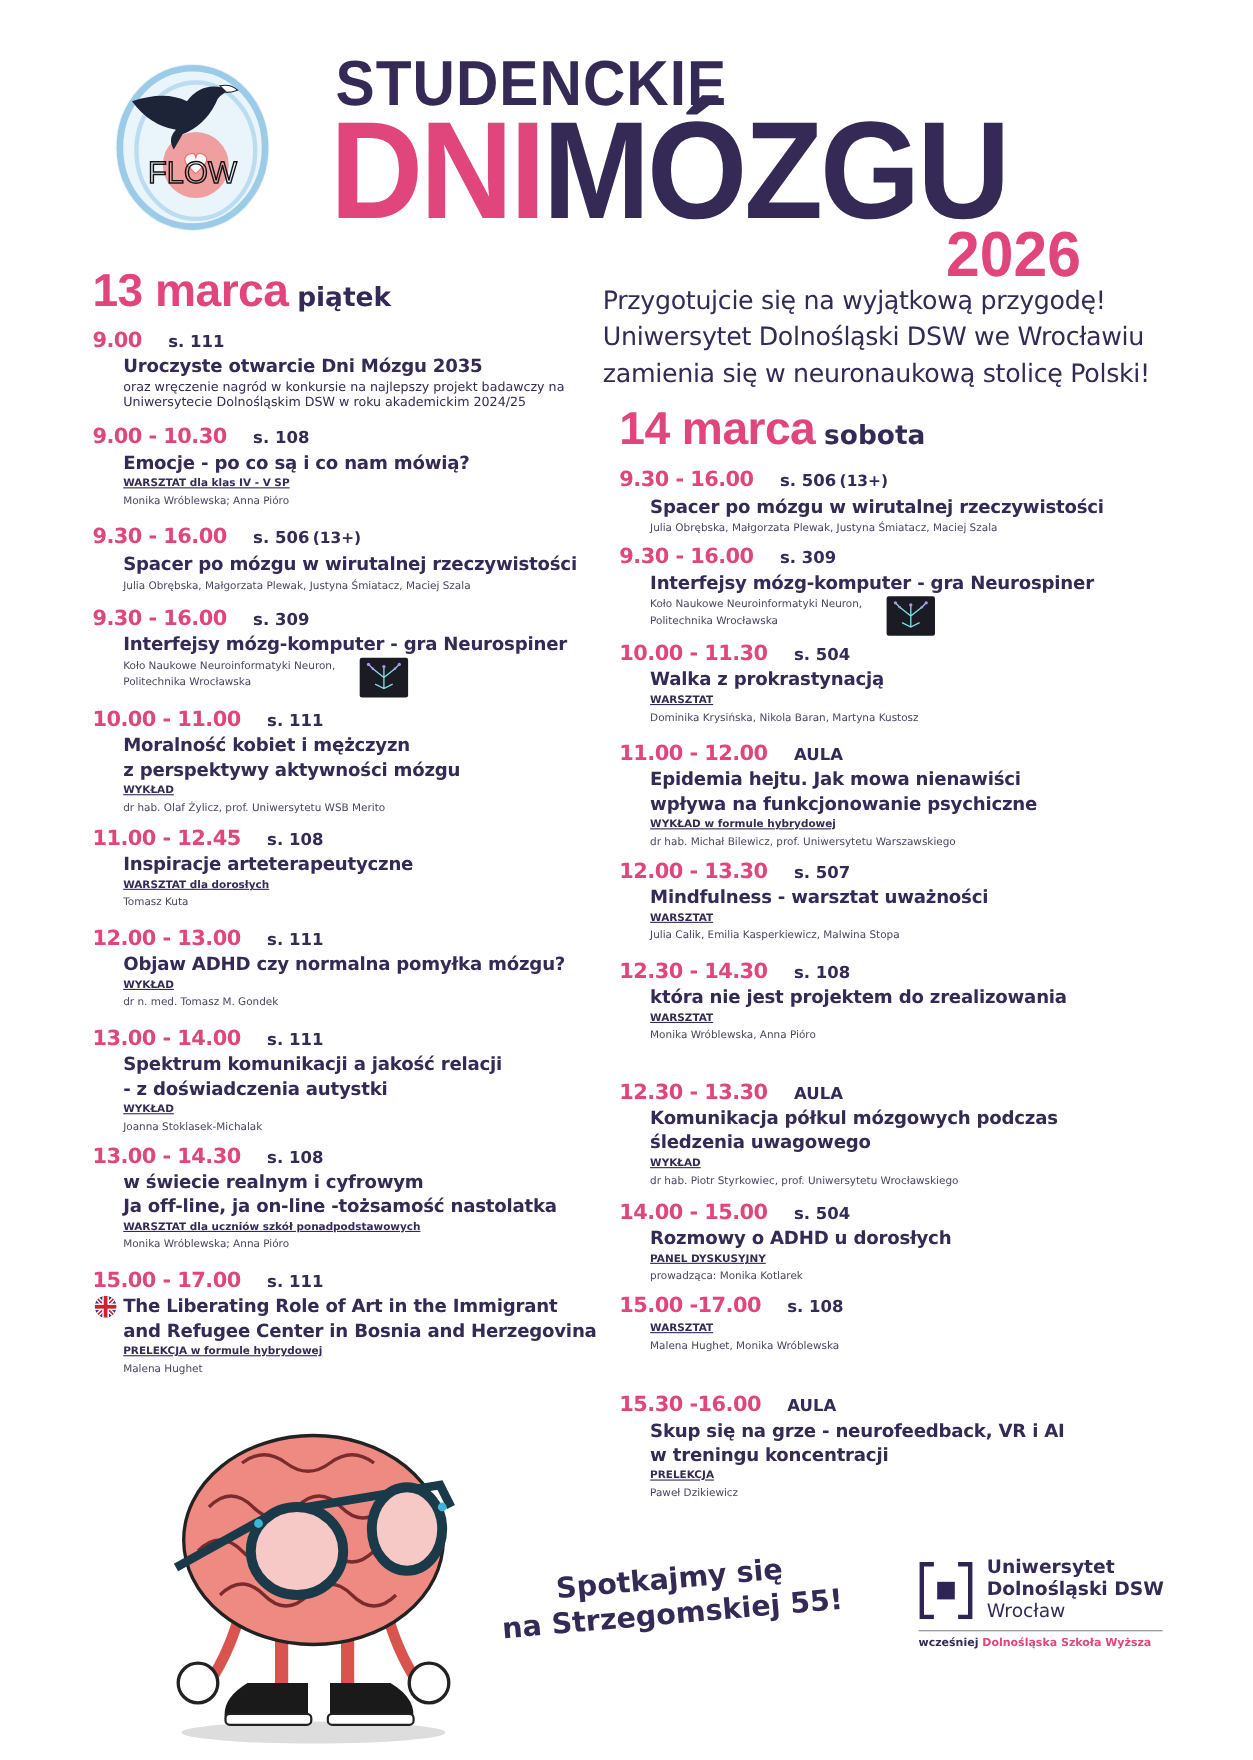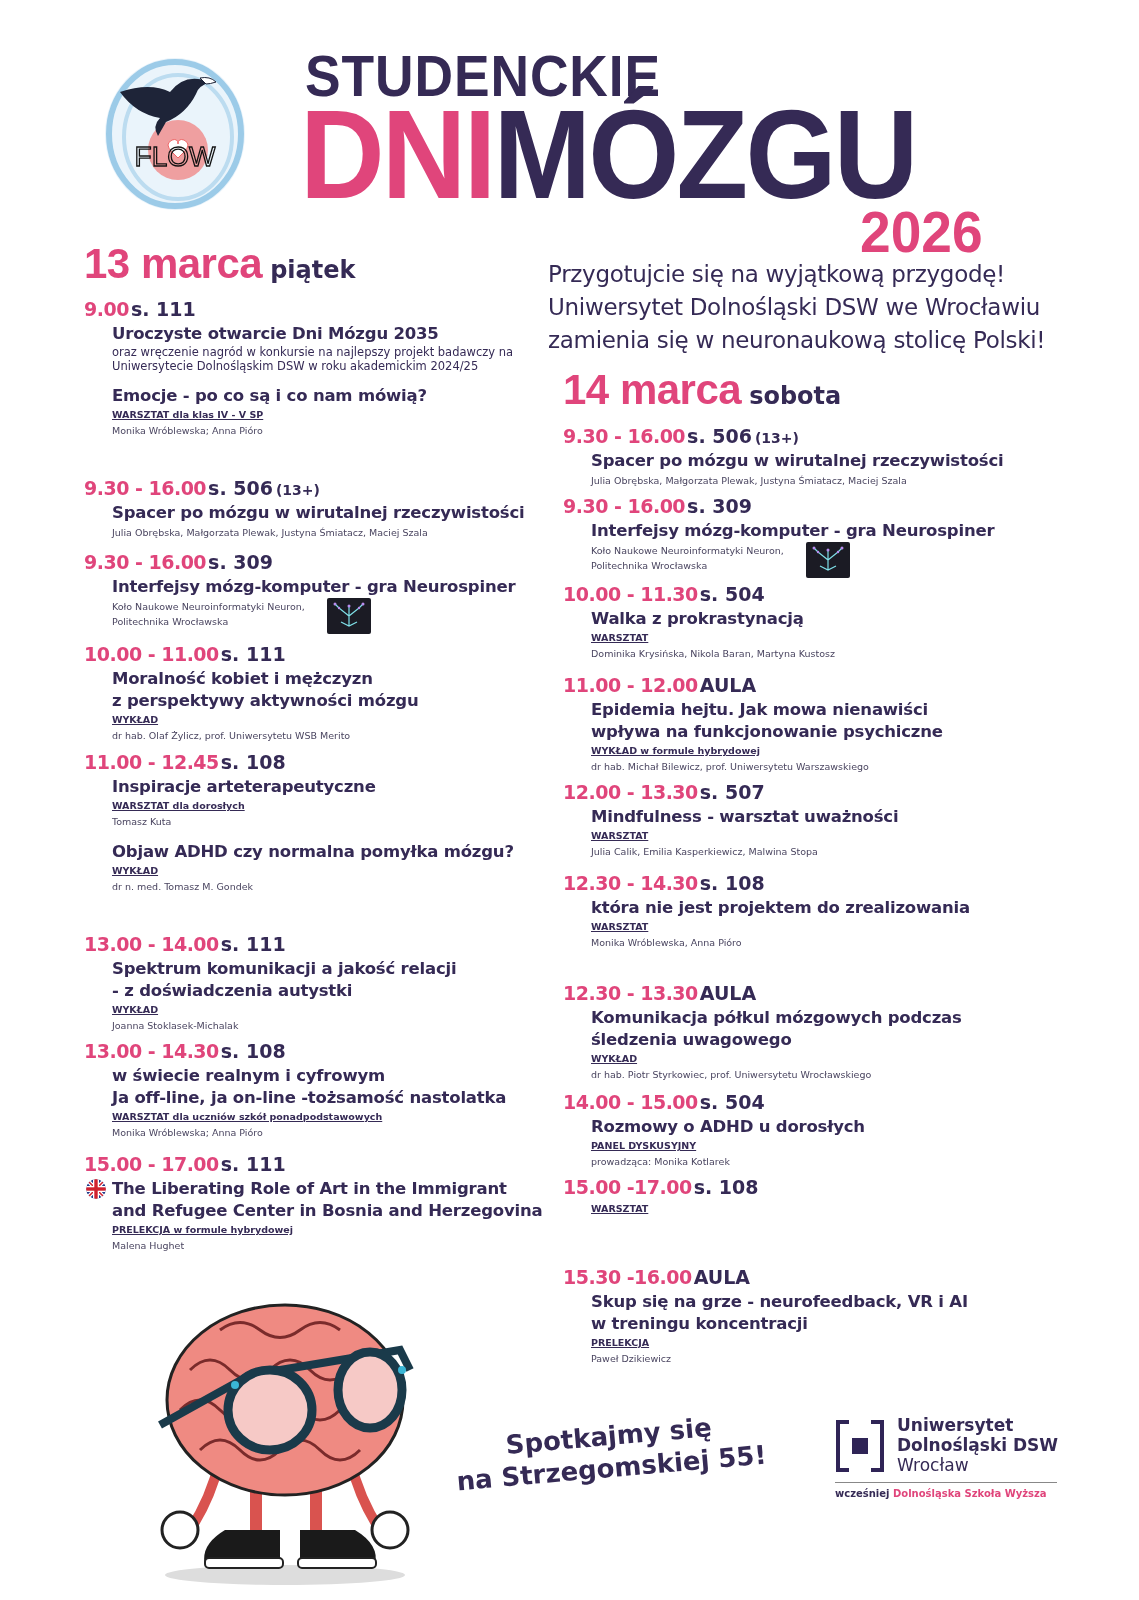--- a/index.html
+++ b/index.html
@@ -14,21 +14,21 @@
   .title-year { position: absolute; left: 860px; top: 198px; font-family: "Liberation Sans", sans-serif; font-weight: 700; font-size: 58px; color: #e0457b; transform: scaleX(0.95); transform-origin: left; }
 
   .intro { position: absolute; left: 548px; top: 258px; width: 560px; font-size: 23px; line-height: 33px; color: #352a55; letter-spacing: -0.3px; }
 
   .day-header { position: absolute; white-space: nowrap; }
   .day-header .date { font-family: "Liberation Sans", sans-serif; font-weight: 700; font-size: 42px; color: #e0457b; letter-spacing: -0.5px; }
   .day-header .weekday { font-family: "DejaVu Sans", sans-serif; font-weight: 700; font-size: 24px; color: #352a55; margin-left: 8px; }
   .event { position: absolute; }
   .event .time-line { white-space: nowrap; line-height: 24px; }
   .event .time { font-family: "DejaVu Sans", sans-serif; font-weight: 700; font-size: 19px; color: #e0457b; letter-spacing: -0.5px; }
-  .event .room { font-family: "DejaVu Sans", sans-serif; font-weight: 700; font-size: 19px; color: #352a55; margin-left: 2px; }
+  .event .room { font-family: "DejaVu Sans", sans-serif; font-weight: 700; font-size: 15px; color: #352a55; margin-left: 24px; }
   .event .room-note { font-size: 14px; font-weight: 700; color: #352a55; margin-left: 3px; }
   .event .body { margin-left: 28px; }
   .event .etitle { font-size: 16.5px; line-height: 22px; color: #352a55; font-weight: 600; letter-spacing: -0.2px; }
   .event .esub { font-size: 11.5px; line-height: 14px; color: #352a55; }
   .event .etype { font-size: 9.5px; line-height: 14px; font-weight: 700; color: #352a55; margin-top: 1px; text-decoration: underline; }
   .event .epeople { font-size: 9.5px; line-height: 15px; color: #4a4560; margin-top: 1px; }
   .event .title-row { display: flex; align-items: flex-start; margin-left: -26px; }
   .flag { width: 20px; height: 20px; border-radius: 50%; margin-right: 6px; margin-top: 1px; flex-shrink: 0; }
   .neuron-img { position: absolute; width: 44px; height: 36px; background: #1b1b24; border-radius: 2px; }
 
@@ -76,20 +76,21 @@
 
 <div class="event" style="left:84px; top:297px; width:450px;">
   <div class="time-line"><span class="time">9.00</span><span class="room">s. 111</span></div>
   <div class="body">
     <div class="etitle">Uroczyste otwarcie Dni Mózgu 2035</div>
     <div class="esub">oraz wręczenie nagród w konkursie na najlepszy projekt badawczy na Uniwersytecie Dolnośląskim DSW w roku akademickim 2024/25</div>
   </div>
 </div>
 
 <div class="event" style="left:84px; top:385px; width:450px;">
+  <div class="time-line"><span class="time">9.00 - 10.30</span><span class="room">s. 108</span></div>
   <div class="body">
     <div class="etitle">Emocje - po co są i co nam mówią?</div>
     <div class="etype">WARSZTAT dla klas IV - V SP</div>
     <div class="epeople">Monika Wróblewska; Anna Pióro</div>
   </div>
 </div>
 
 <div class="event" style="left:84px; top:476px; width:450px;">
   <div class="time-line"><span class="time">9.30 - 16.00</span><span class="room">s. 506</span><span class="room-note">(13+)</span></div>
   <div class="body">
@@ -134,20 +135,21 @@
 <div class="event" style="left:84px; top:750px; width:450px;">
   <div class="time-line"><span class="time">11.00 - 12.45</span><span class="room">s. 108</span></div>
   <div class="body">
     <div class="etitle">Inspiracje arteterapeutyczne</div>
     <div class="etype">WARSZTAT dla dorosłych</div>
     <div class="epeople">Tomasz Kuta</div>
   </div>
 </div>
 
 <div class="event" style="left:84px; top:841px; width:450px;">
+  <div class="time-line"><span class="time">12.00 - 13.00</span><span class="room">s. 111</span></div>
   <div class="body">
     <div class="etitle">Objaw ADHD czy normalna pomyłka mózgu?</div>
     <div class="etype">WYKŁAD</div>
     <div class="epeople">dr n. med. Tomasz M. Gondek</div>
   </div>
 </div>
 
 <div class="event" style="left:84px; top:932px; width:450px;">
   <div class="time-line"><span class="time">13.00 - 14.00</span><span class="room">s. 111</span></div>
   <div class="body">
@@ -282,20 +284,21 @@
     <div class="etitle">Rozmowy o ADHD u dorosłych</div>
     <div class="etype">PANEL DYSKUSYJNY</div>
     <div class="epeople">prowadząca: Monika Kotlarek</div>
   </div>
 </div>
 
 <div class="event" style="left:563px; top:1175px; width:560px;">
   <div class="time-line"><span class="time">15.00 -17.00</span><span class="room">s. 108</span></div>
   <div class="body">
     <div class="etype">WARSZTAT</div>
+    <div class="epeople">Malena Hughet, Monika Wróblewska</div>
   </div>
 </div>
 
 <div class="event" style="left:563px; top:1265px; width:450px;">
   <div class="time-line"><span class="time">15.30 -16.00</span><span class="room">AULA</span></div>
   <div class="body">
     <div class="etitle">Skup się na grze - neurofeedback, VR i AI</div>
     <div class="etitle">w treningu koncentracji</div>
     <div class="etype">PRELEKCJA</div>
     <div class="epeople">Paweł Dzikiewicz</div>

